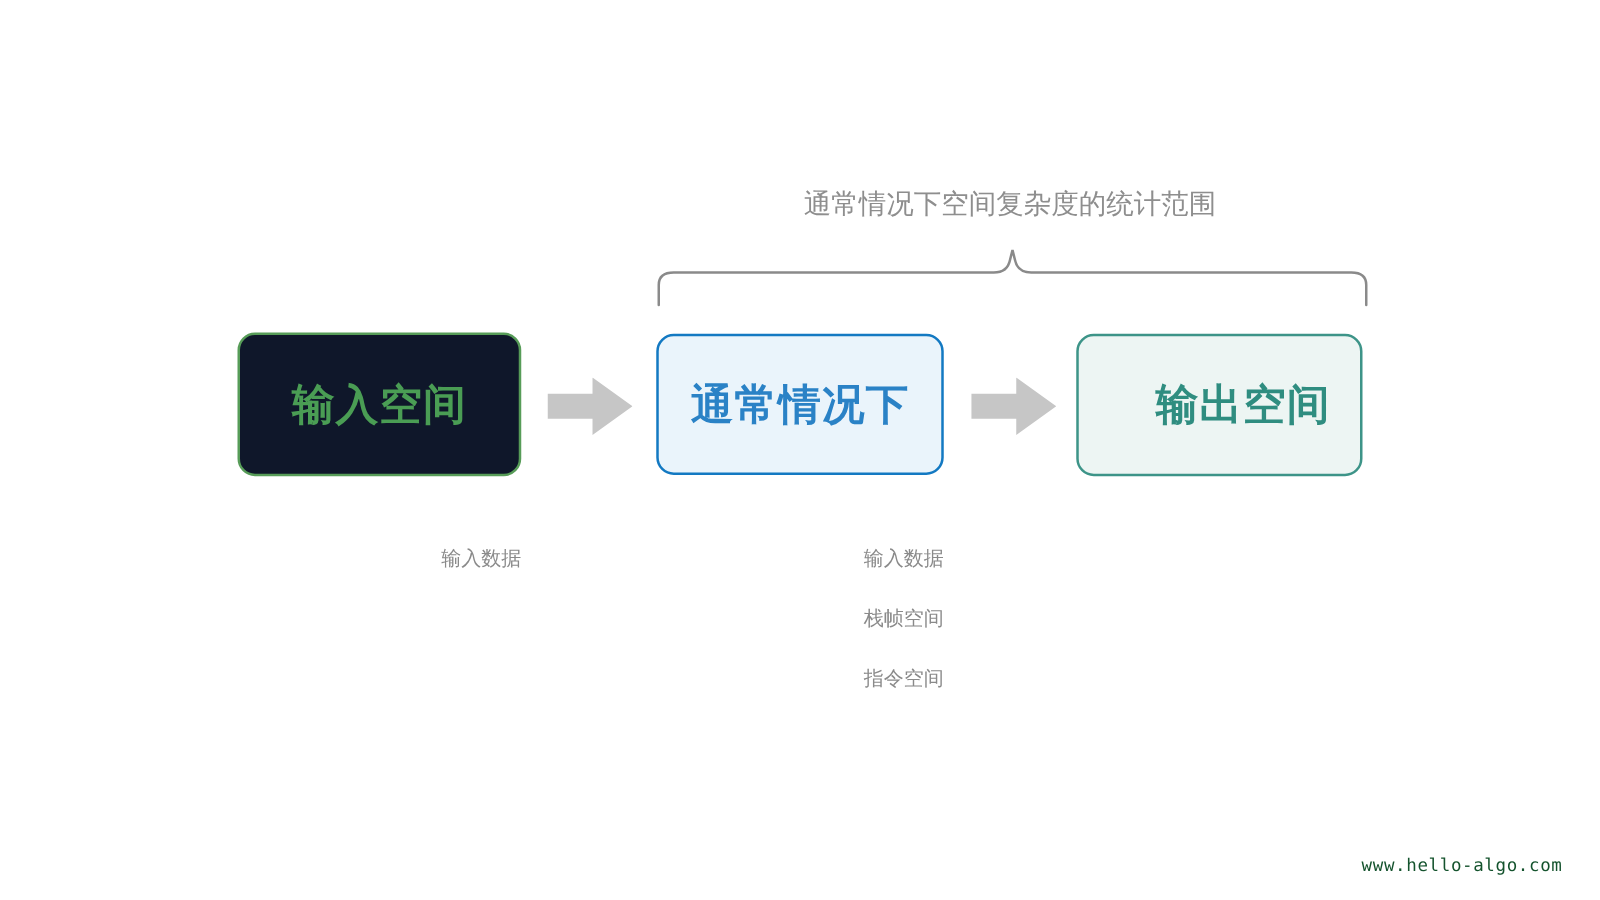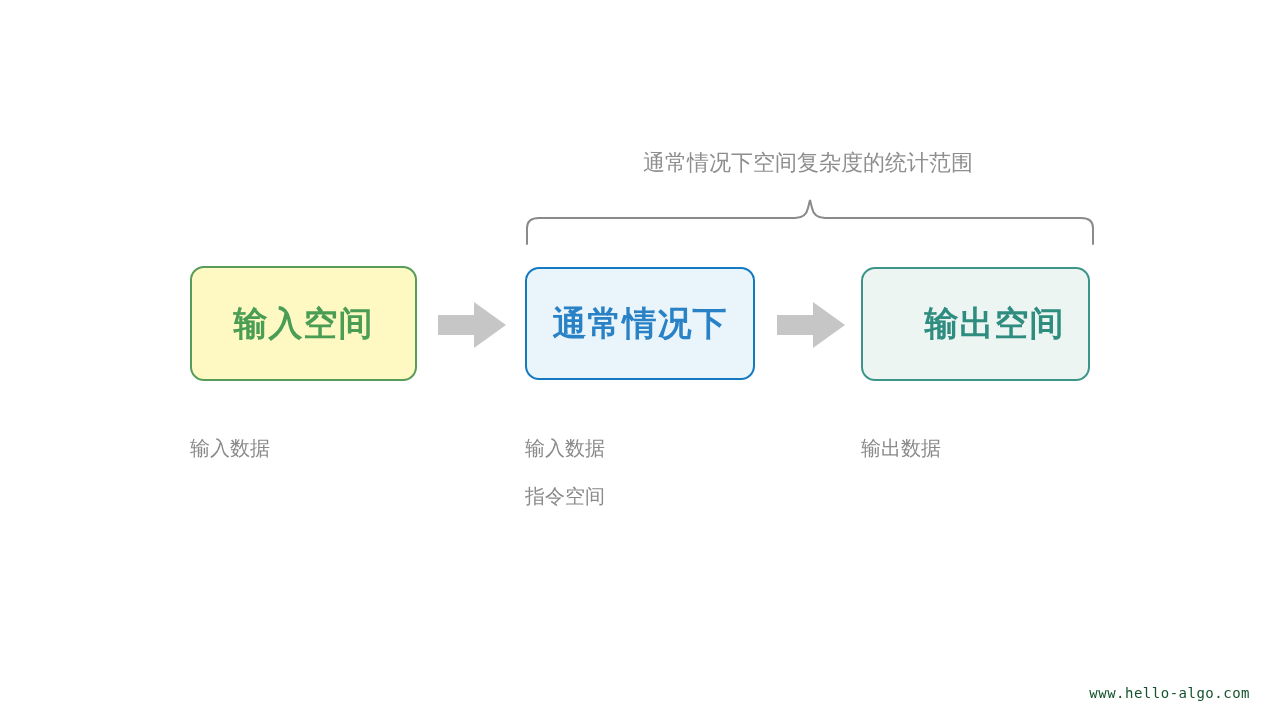--- a/index.html
+++ b/index.html
@@ -53,21 +53,21 @@
     justify-content: center;
     font-size: 34px;
     font-weight: bold;
     letter-spacing: 1px;
   }
   .box-input {
     left: 190px;
     top: 266px;
     width: 227px;
     height: 115px;
-    background: #fef9c3;
+    background: #0f172a;
     border-color: #579c58;
     color: #4a9d54;
   }
   .box-temp {
     left: 525px;
     top: 267px;
     width: 230px;
     height: 113px;
     background: #eaf4fb;
     border-color: #1379c2;
@@ -90,23 +90,23 @@
     width: 68px;
     height: 46px;
   }
   .arrow-1 { left: 438px; top: 302px; }
   .arrow-2 { left: 777px; top: 302px; }
 
   
   .caption {
     position: absolute;
     color: #8a8a8a;
-    font-size: 20px;
+    font-size: 16px;
     line-height: 48px;
-    text-align: left;
+    text-align: right;
     white-space: nowrap;
   }
   .caption-input  { left: 190px; top: 424px; width: 227px; }
   .caption-temp   { left: 525px; top: 424px; width: 230px; }
   .caption-output { left: 861px; top: 424px; width: 229px; }
 
   
   .watermark {
     position: absolute;
     right: 30px;
@@ -149,22 +149,20 @@
   <svg class="arrow arrow-2" viewBox="0 0 68 46">
     <path d="M 0,13 L 36,13 L 36,0 L 68,23 L 36,46 L 36,33 L 0,33 Z" fill="#c6c6c6"></path>
   </svg>
 
   <div class="caption caption-input">
     <div>输入数据</div>
   </div>
 
   <div class="caption caption-temp">
     <div>输入数据</div>
+    <div>栈帧空间</div>
     <div>指令空间</div>
   </div>
 
-  <div class="caption caption-output">
-    <div>输出数据</div>
-  </div>
 
   <div class="watermark">www.hello-algo.com</div>
 
 </div>
 
 </body></html>

